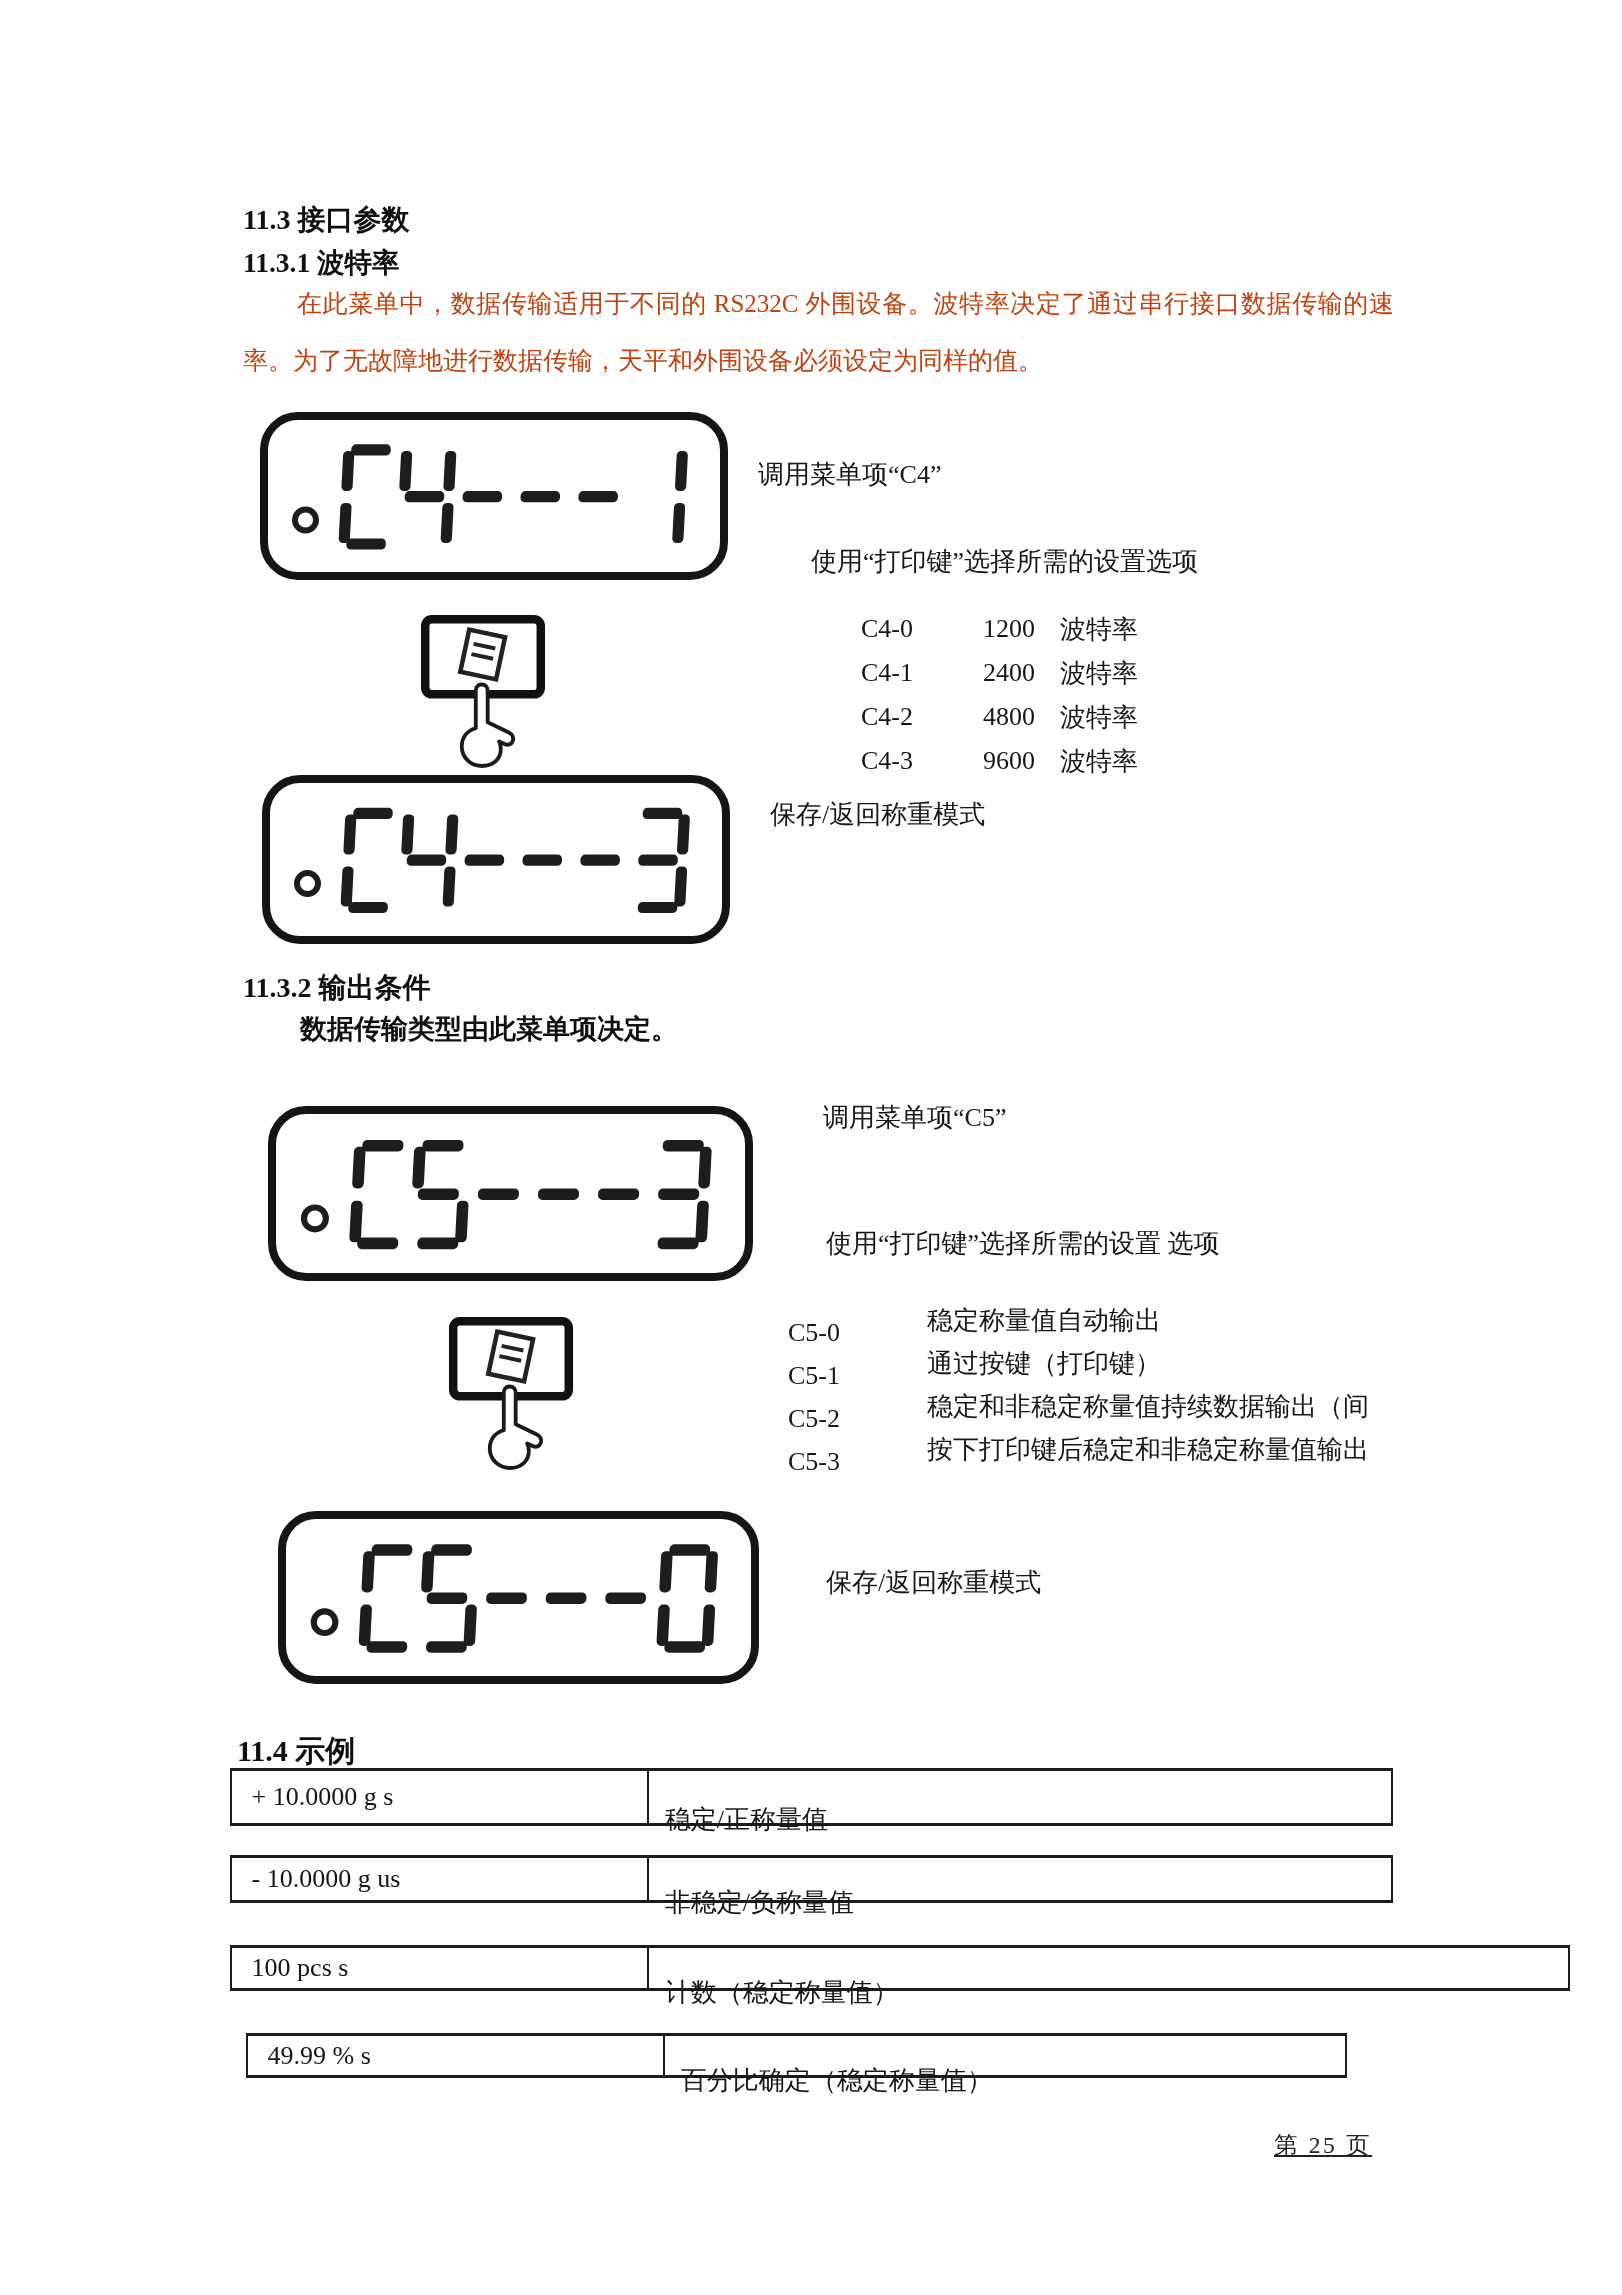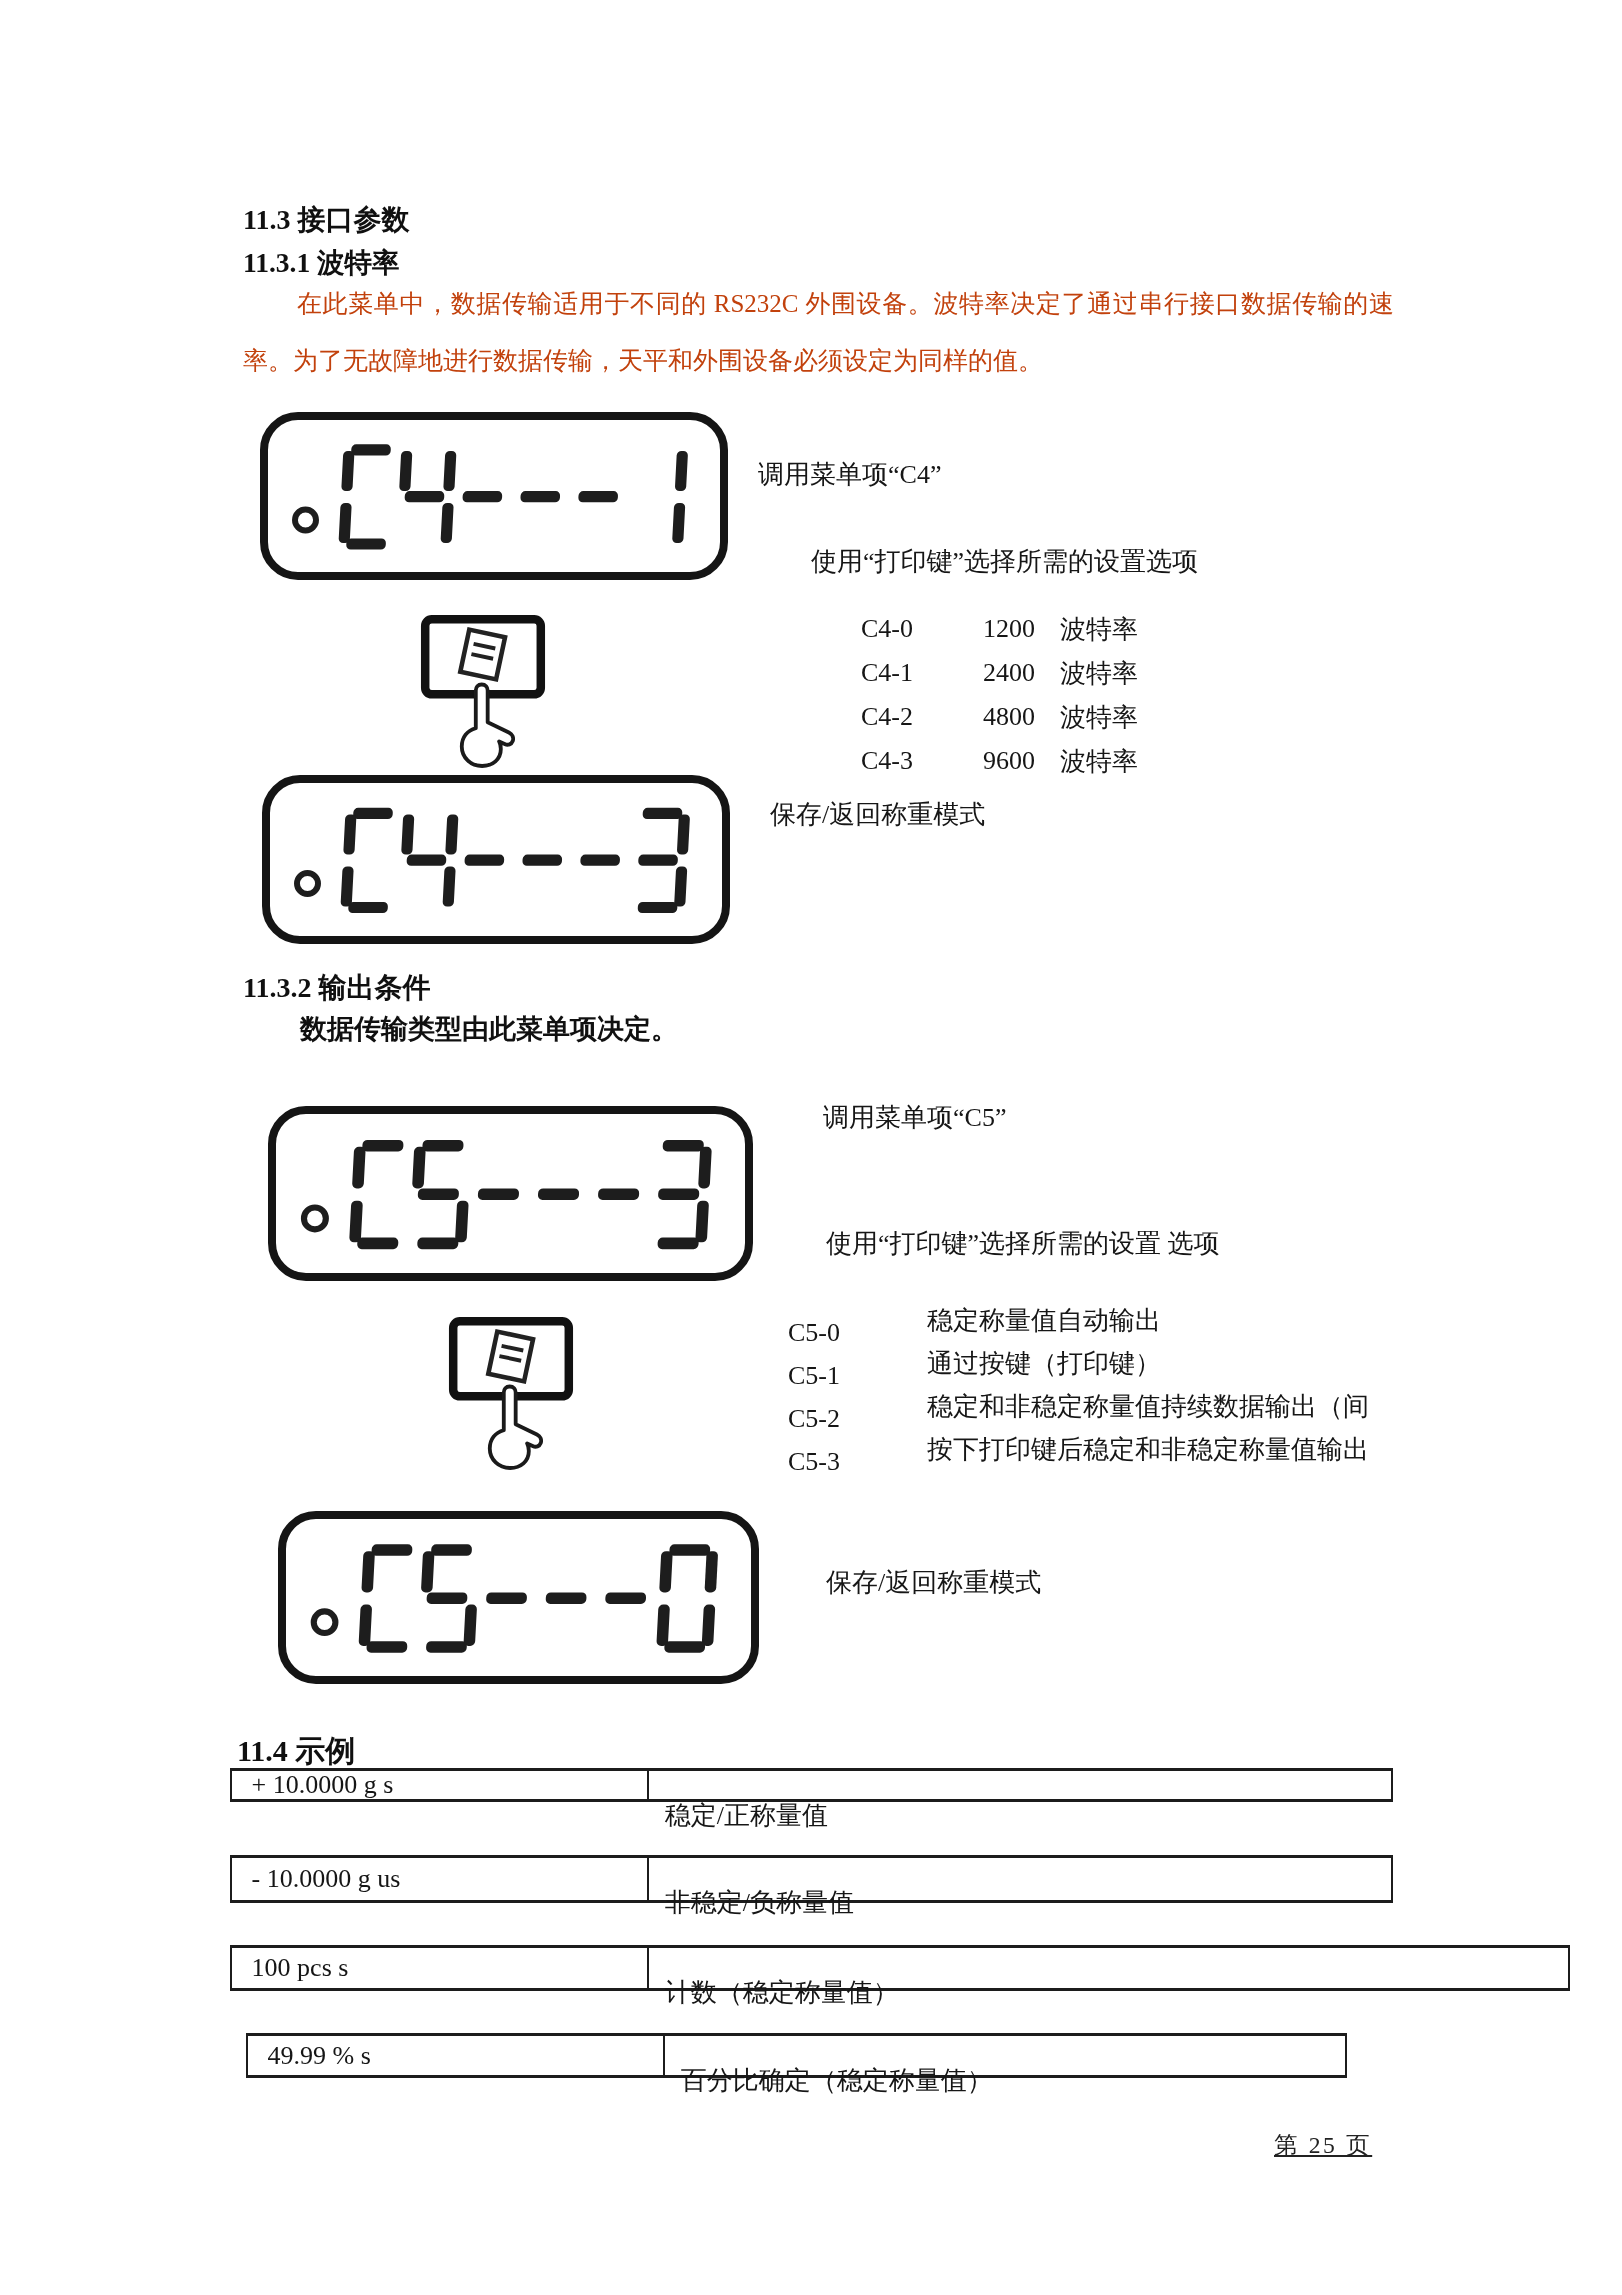--- a/index.html
+++ b/index.html
@@ -299,21 +299,21 @@
             <rect x="0" y="89" width="17" height="61" rx="7"></rect>
             <rect x="0" y="10" width="17" height="61" rx="7"></rect>
           </g>
         </g>
       </svg>
     </div>
   <div class="abs cap" style="left:826px;top:1565px;">保存/返回称重模式</div>
 
   <div class="abs heading" style="left:237px;top:1731px;font-size:30px;">11.4 示例</div>
 
-  <div class="ex-row" style="left:230px;top:1768px;width:1163px;height:34px;">
+  <div class="ex-row" style="left:230px;top:1768px;width:1163px;height:58px;">
     <div class="ex-left">+ 10.0000 g s</div>
     <div class="ex-right">稳定/正称量值</div>
   </div>
   <div class="ex-row" style="left:230px;top:1855px;width:1163px;height:48px;">
     <div class="ex-left">- 10.0000 g us</div>
     <div class="ex-right">非稳定/负称量值</div>
   </div>
   <div class="ex-row" style="left:230px;top:1945px;width:1340px;height:46px;">
     <div class="ex-left">100 pcs s</div>
     <div class="ex-right">计数（稳定称量值）</div>

